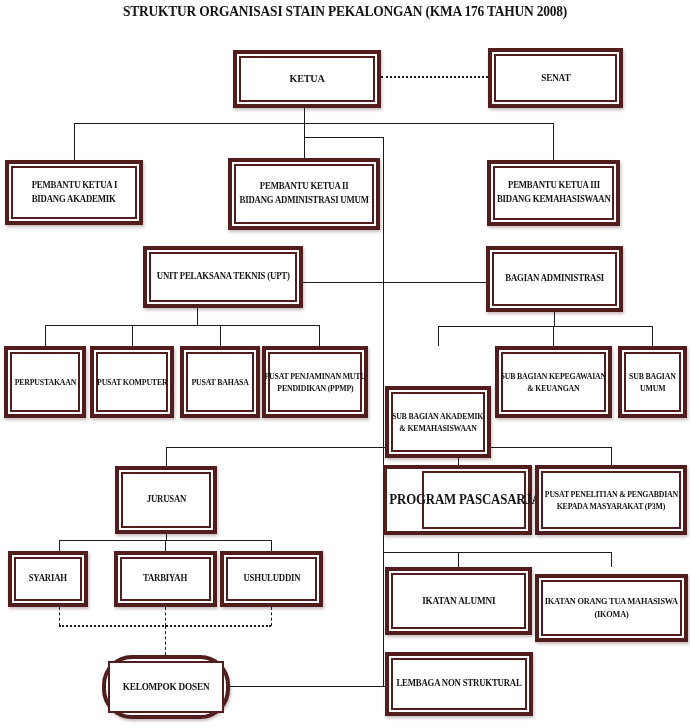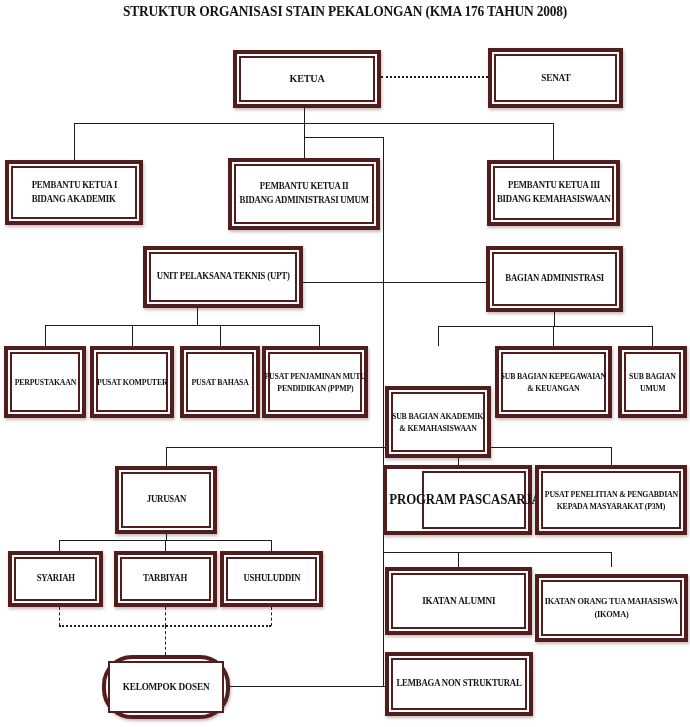--- a/index.html
+++ b/index.html
@@ -57,21 +57,21 @@
   #n-perpus{left:4px;top:346px;width:82px;height:72px;font-size:8.5px;}
   #n-komputer{left:90px;top:346px;width:84px;height:72px;font-size:8.5px;}
   #n-bahasa{left:180px;top:346px;width:80px;height:72px;font-size:8.5px;}
   #n-ppmp{left:262px;top:346px;width:106px;height:72px;font-size:8.5px;}
   #n-subakad{left:385px;top:346px;width:106px;height:72px;font-size:8.5px;margin-top:40px;}
   #n-subkepeg{left:495px;top:346px;width:117px;height:72px;font-size:8.5px;}
   #n-subumum{left:618px;top:346px;width:69px;height:72px;font-size:8.5px;}
   #n-jurusan{left:115px;top:466px;width:102px;height:68px;font-size:9.5px;}
   #n-pasca{left:383px;top:465px;width:149px;height:70px;font-size:14px;padding-left:35px;}
   #n-p3m{left:535px;top:465px;width:152px;height:70px;font-size:8.5px;}
-  #n-syariah{left:8px;top:551px;width:95px;height:56px;font-size:9.5px;}
+  #n-syariah{left:8px;top:551px;width:80px;height:56px;font-size:9.5px;}
   #n-tarbiyah{left:114px;top:551px;width:103px;height:56px;font-size:9.5px;}
   #n-ushuluddin{left:220px;top:551px;width:103px;height:56px;font-size:9.5px;}
   #n-alumni{left:385px;top:567px;width:147px;height:68px;font-size:10px;}
   #n-ikoma{left:535px;top:567px;width:153px;height:68px;font-size:9px;margin-top:7px;}
   #n-kelompok{left:102px;top:655px;width:128px;height:64px;font-size:10px;border-radius:30px;}
   #n-lembaga{left:385px;top:652px;width:148px;height:64px;font-size:9.5px;}
 </style>
 </head>
 <body>
 

